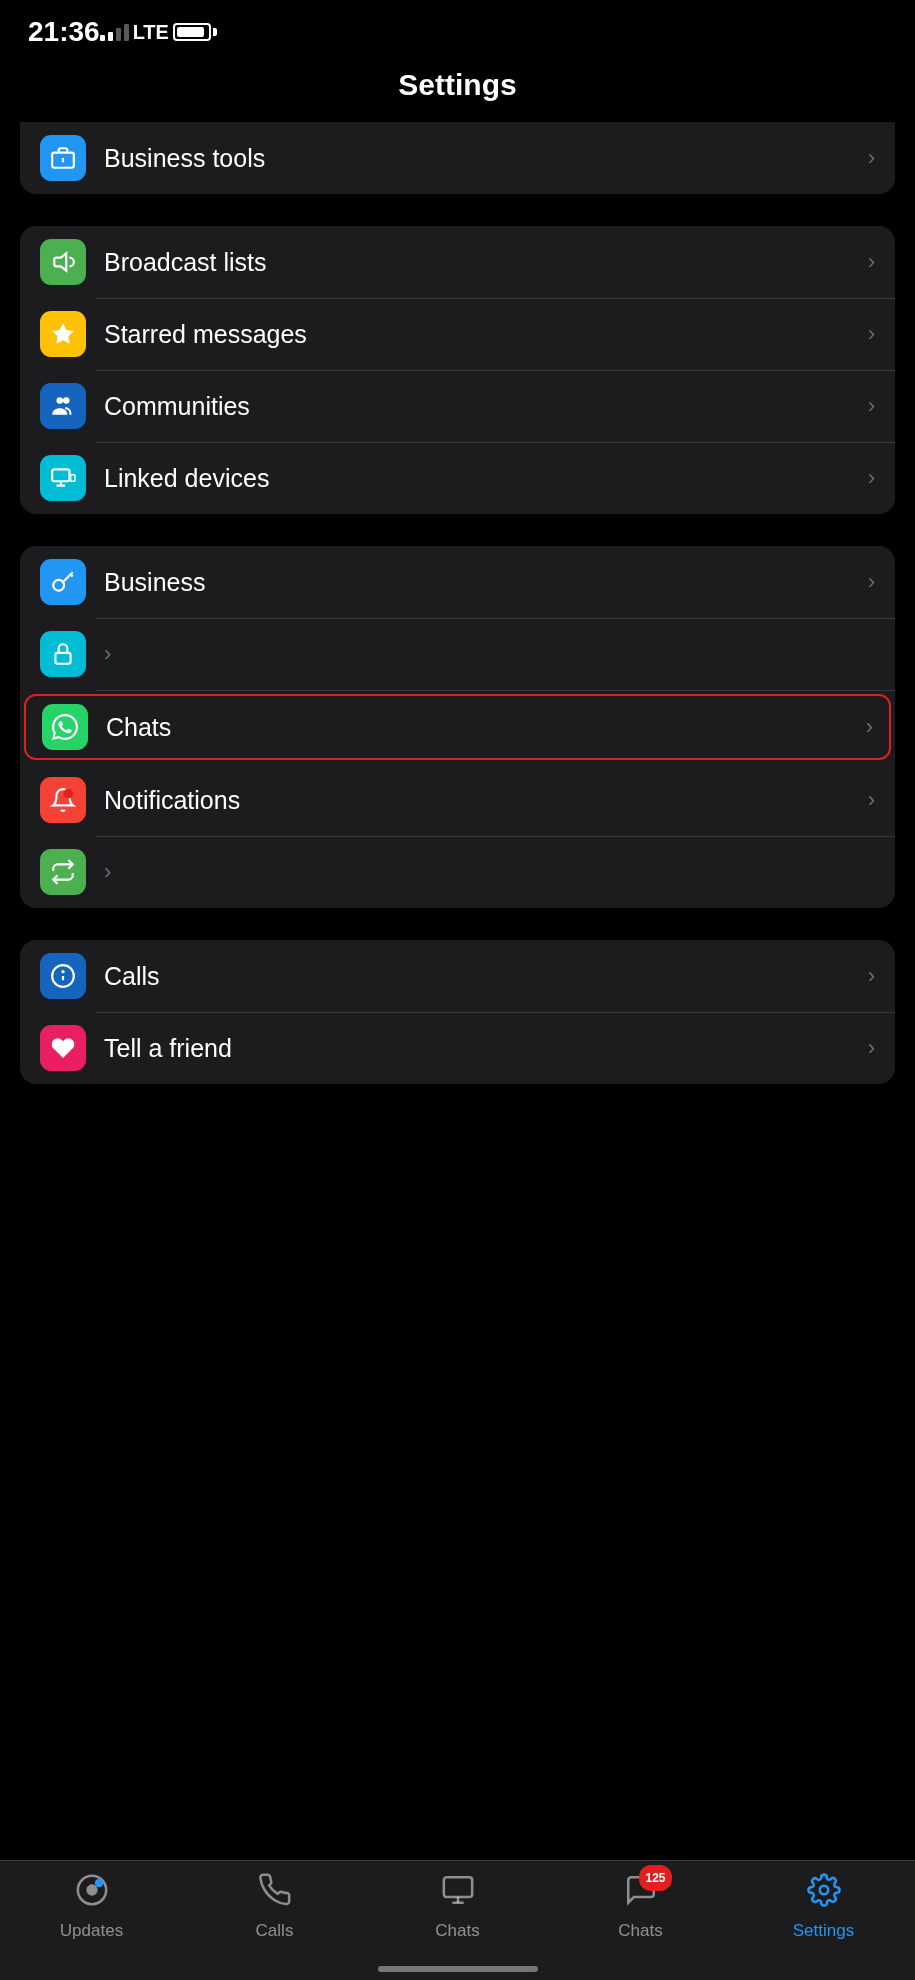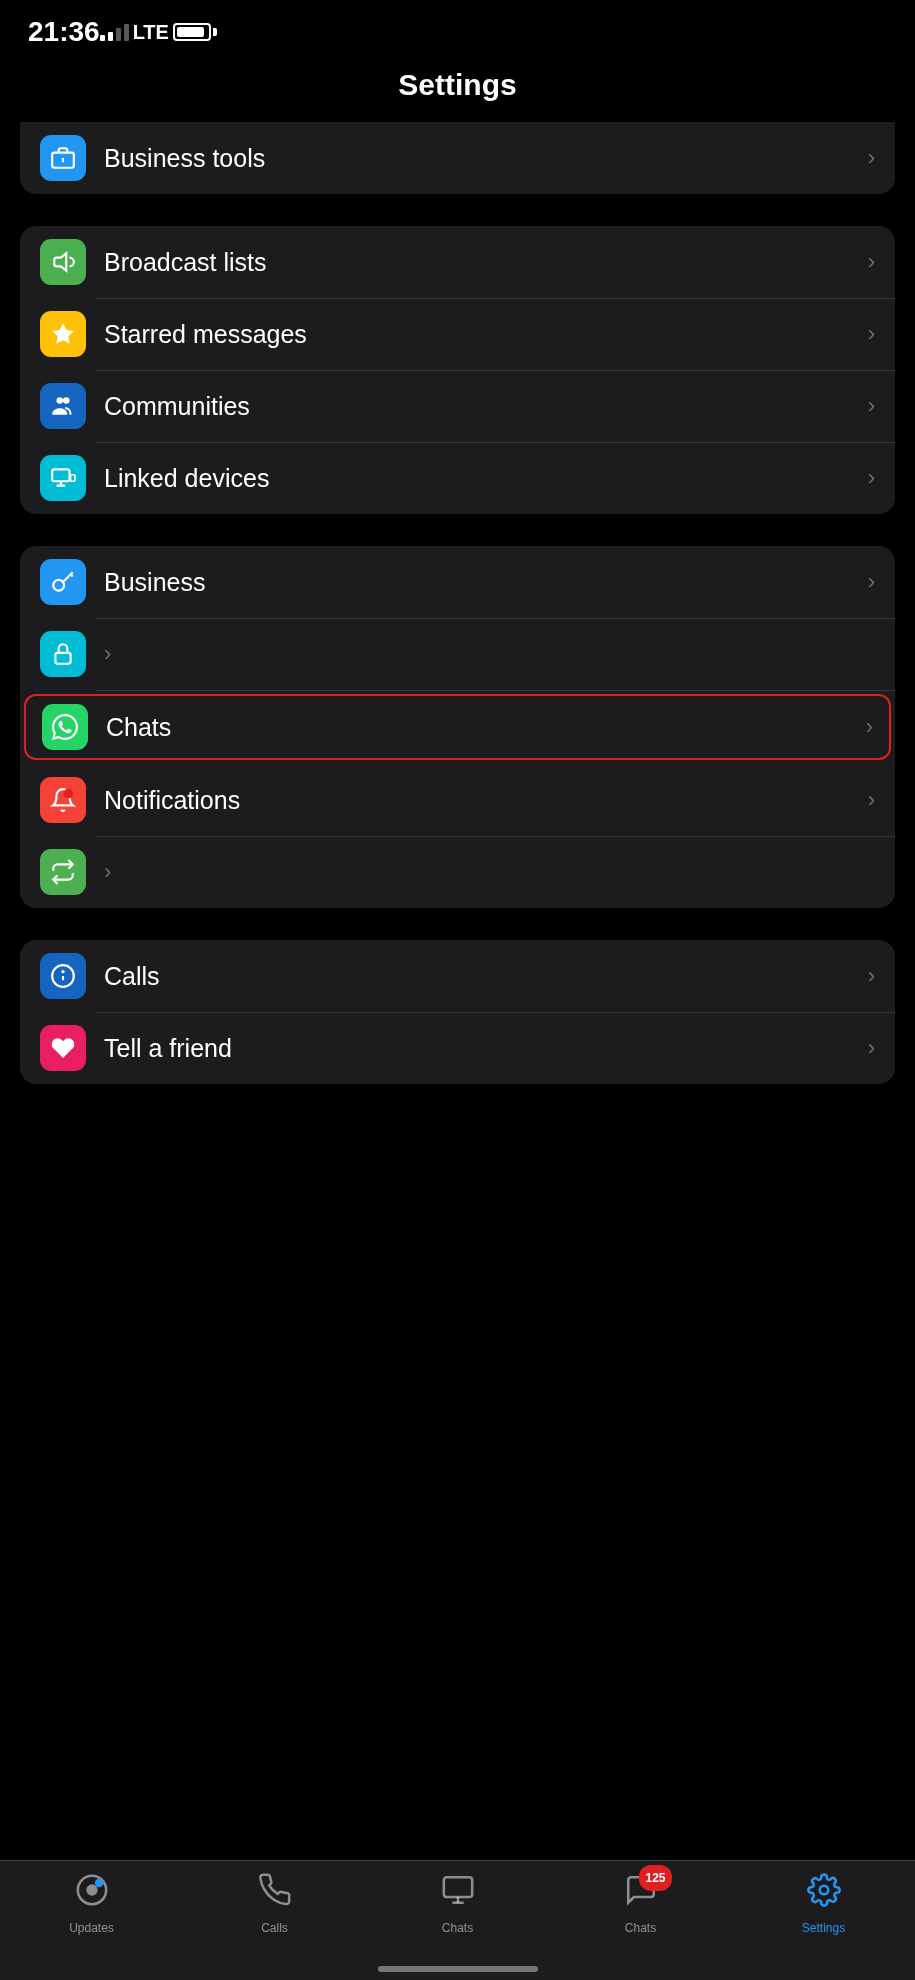--- a/index.html
+++ b/index.html
@@ -206,21 +206,21 @@
       font-size: 32px;
       color: rgba(255,255,255,0.5);
       position: relative;
     }
 
     .tab-icon.active {
       color: #2196f3;
     }
 
     .tab-label {
-      font-size: 12px;
+      font-size: 17px;
       color: rgba(255,255,255,0.5);
     }
 
     .tab-label.active {
       color: #2196f3;
     }
 
     .badge {
       position: absolute;
       top: -8px;

